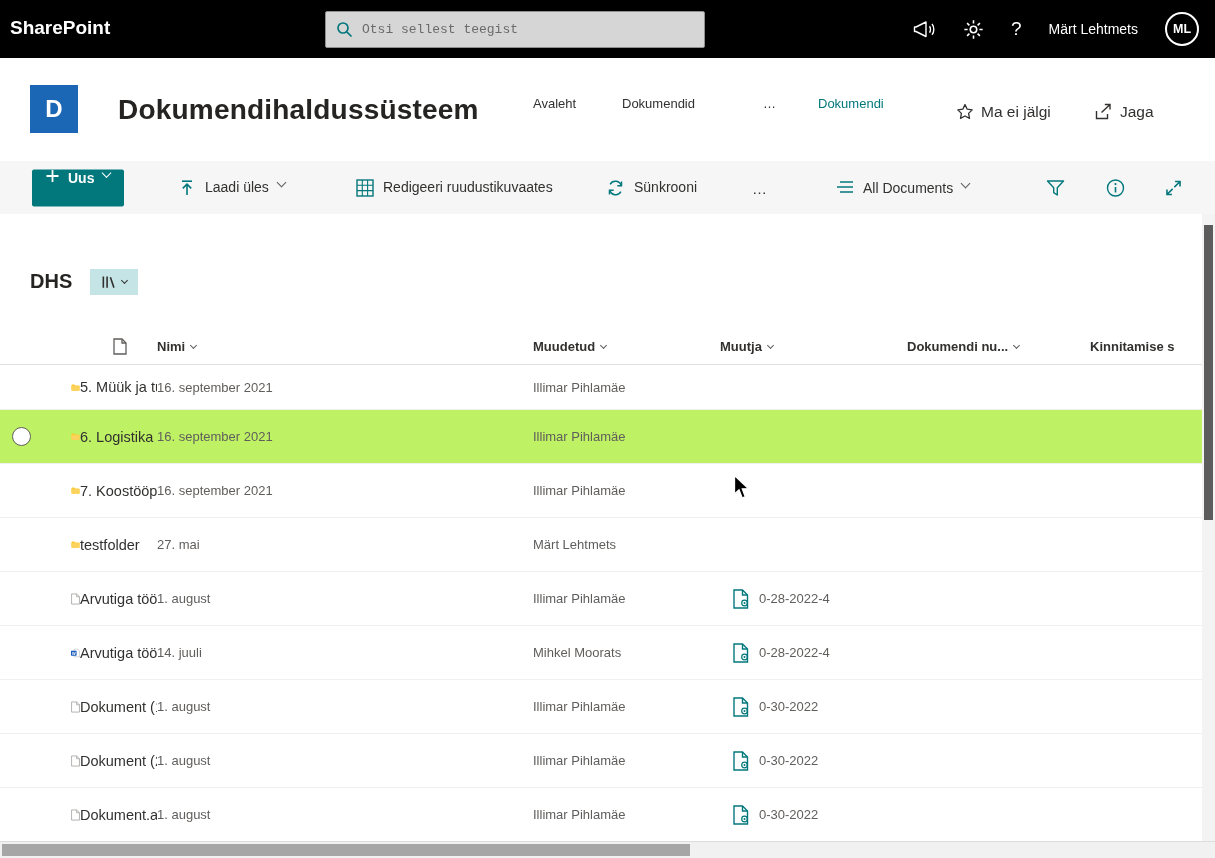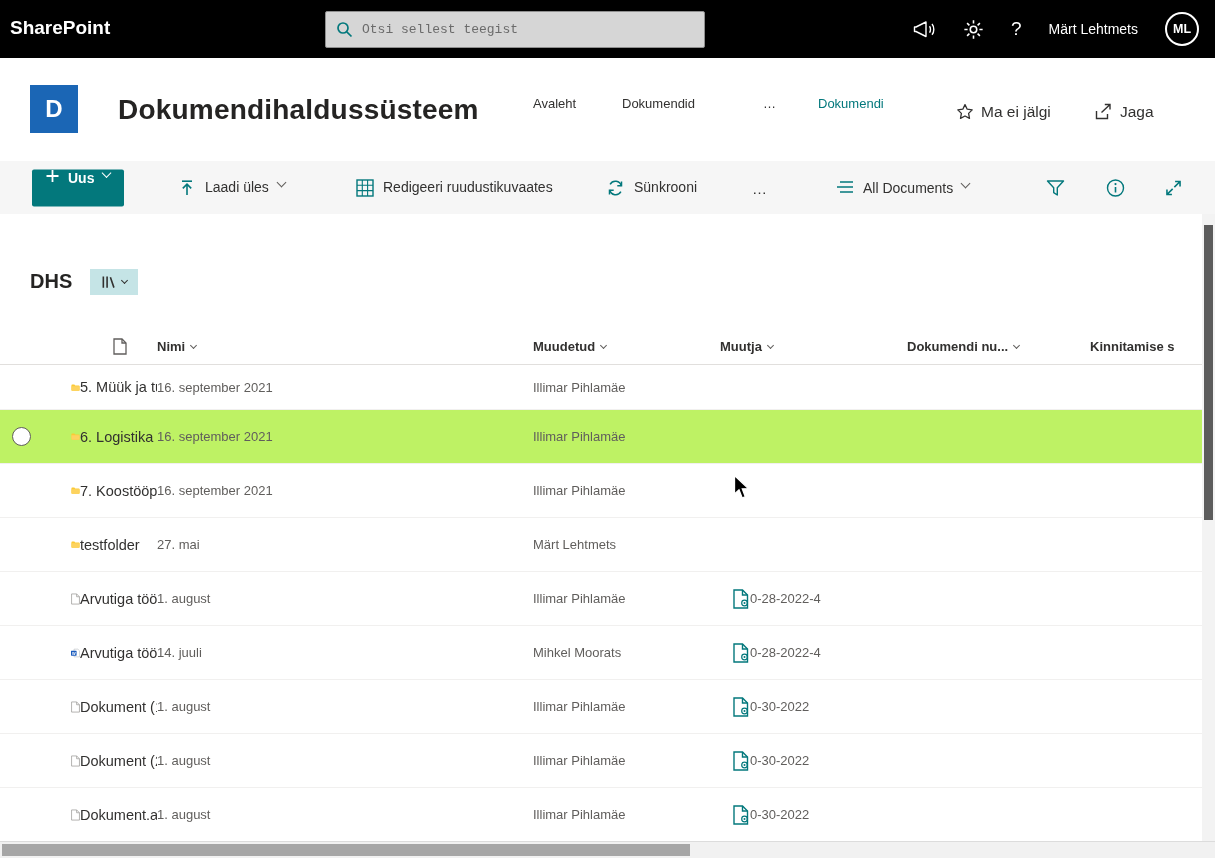--- a/index.html
+++ b/index.html
@@ -56,21 +56,21 @@
   .row{height:54px;border-bottom:1px solid #f1f0ef;cursor:pointer}
   .row.clipped{height:45px;overflow:hidden}
   .row.hover{background:#bef264}
   .c{white-space:nowrap;overflow:hidden}
   .sel{display:flex}
   .radio{width:19px;height:19px;border:1.5px solid #605e5c;border-radius:50%;margin-left:12px;visibility:hidden;background:#fff}
   .row.hover .radio{visibility:visible}
   .icon-cell{padding-left:31px;display:flex;align-items:center;overflow:visible}
   .name-cell{display:flex;align-items:center;position:relative;font-size:14.5px;color:#323130}
   .modified,.author,.docnum{font-size:13px;color:#605e5c}
-  .docnum{display:flex;align-items:center;overflow:visible}
+  .docnum{display:flex;align-items:center;gap:9px;overflow:visible}
 
   
   .vscroll{position:absolute;right:0;top:214px;width:13px;height:627px;background:#f3f3f3;cursor:pointer}
   .vthumb{position:absolute;left:2px;top:11px;width:9px;height:295px;background:#5c5c5c}
   .hscroll{position:absolute;left:0;bottom:0;width:1215px;height:17px;background:#f1f1f1;border-top:1px solid #dcdcdc;cursor:pointer}
   .hthumb{position:absolute;left:2px;top:2px;width:688px;height:12px;background:#a6a6a6}
 
   .cursor{position:absolute;left:733px;top:474px;pointer-events:none}
   svg{display:block}
 </style>

